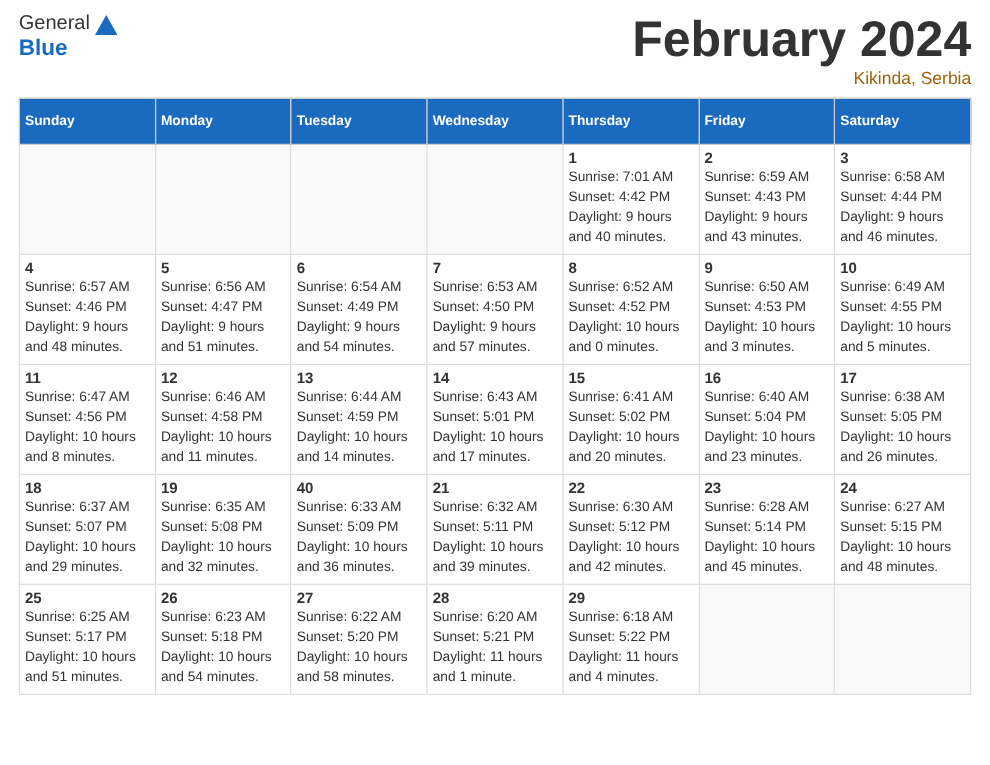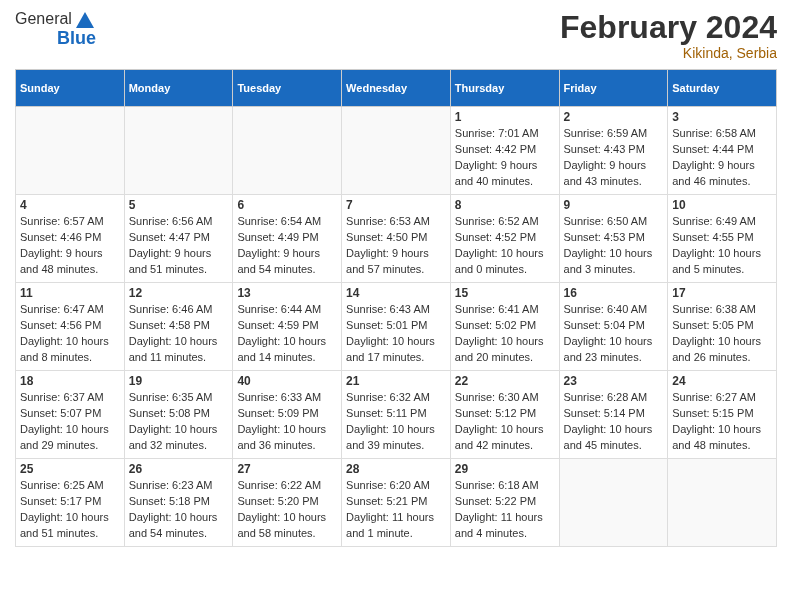--- a/index.html
+++ b/index.html
@@ -29,21 +29,21 @@
     .logo-blue { color: #1a6abf; }
     .logo-icon {
       width: 22px;
       height: 22px;
       margin-left: 2px;
     }
     .title-block {
       text-align: right;
     }
     .month-year {
-      font-size: 32px;
+      font-size: 40px;
       font-weight: bold;
       color: #333;
       line-height: 1.1;
     }
     .location {
       font-size: 14px;
       color: #a16207;
     }
     .calendar {
       width: 100%;
@@ -89,21 +89,21 @@
 <div class="page">
   <div class="header">
     <div class="logo">
       <div>
         <div style="display:flex;">
           <span class="logo-general">General</span>
           <svg class="logo-icon" viewBox="0 0 22 22">
             <polygon points="11,2 20,18 2,18" fill="#1a6abf"></polygon>
           </svg>
         </div>
-        <div class="logo-blue" style="font-size:18px;font-weight:bold;margin-top:-4px;text-align:right;">Blue</div>
+        <div class="logo-blue" style="font-size:18px;font-weight:bold;margin-top:-4px;">Blue</div>
       </div>
     </div>
     <div class="title-block">
       <div class="month-year">February 2024</div>
       <div class="location">Kikinda, Serbia</div>
     </div>
   </div>
 
   <table class="calendar">
     <thead>

